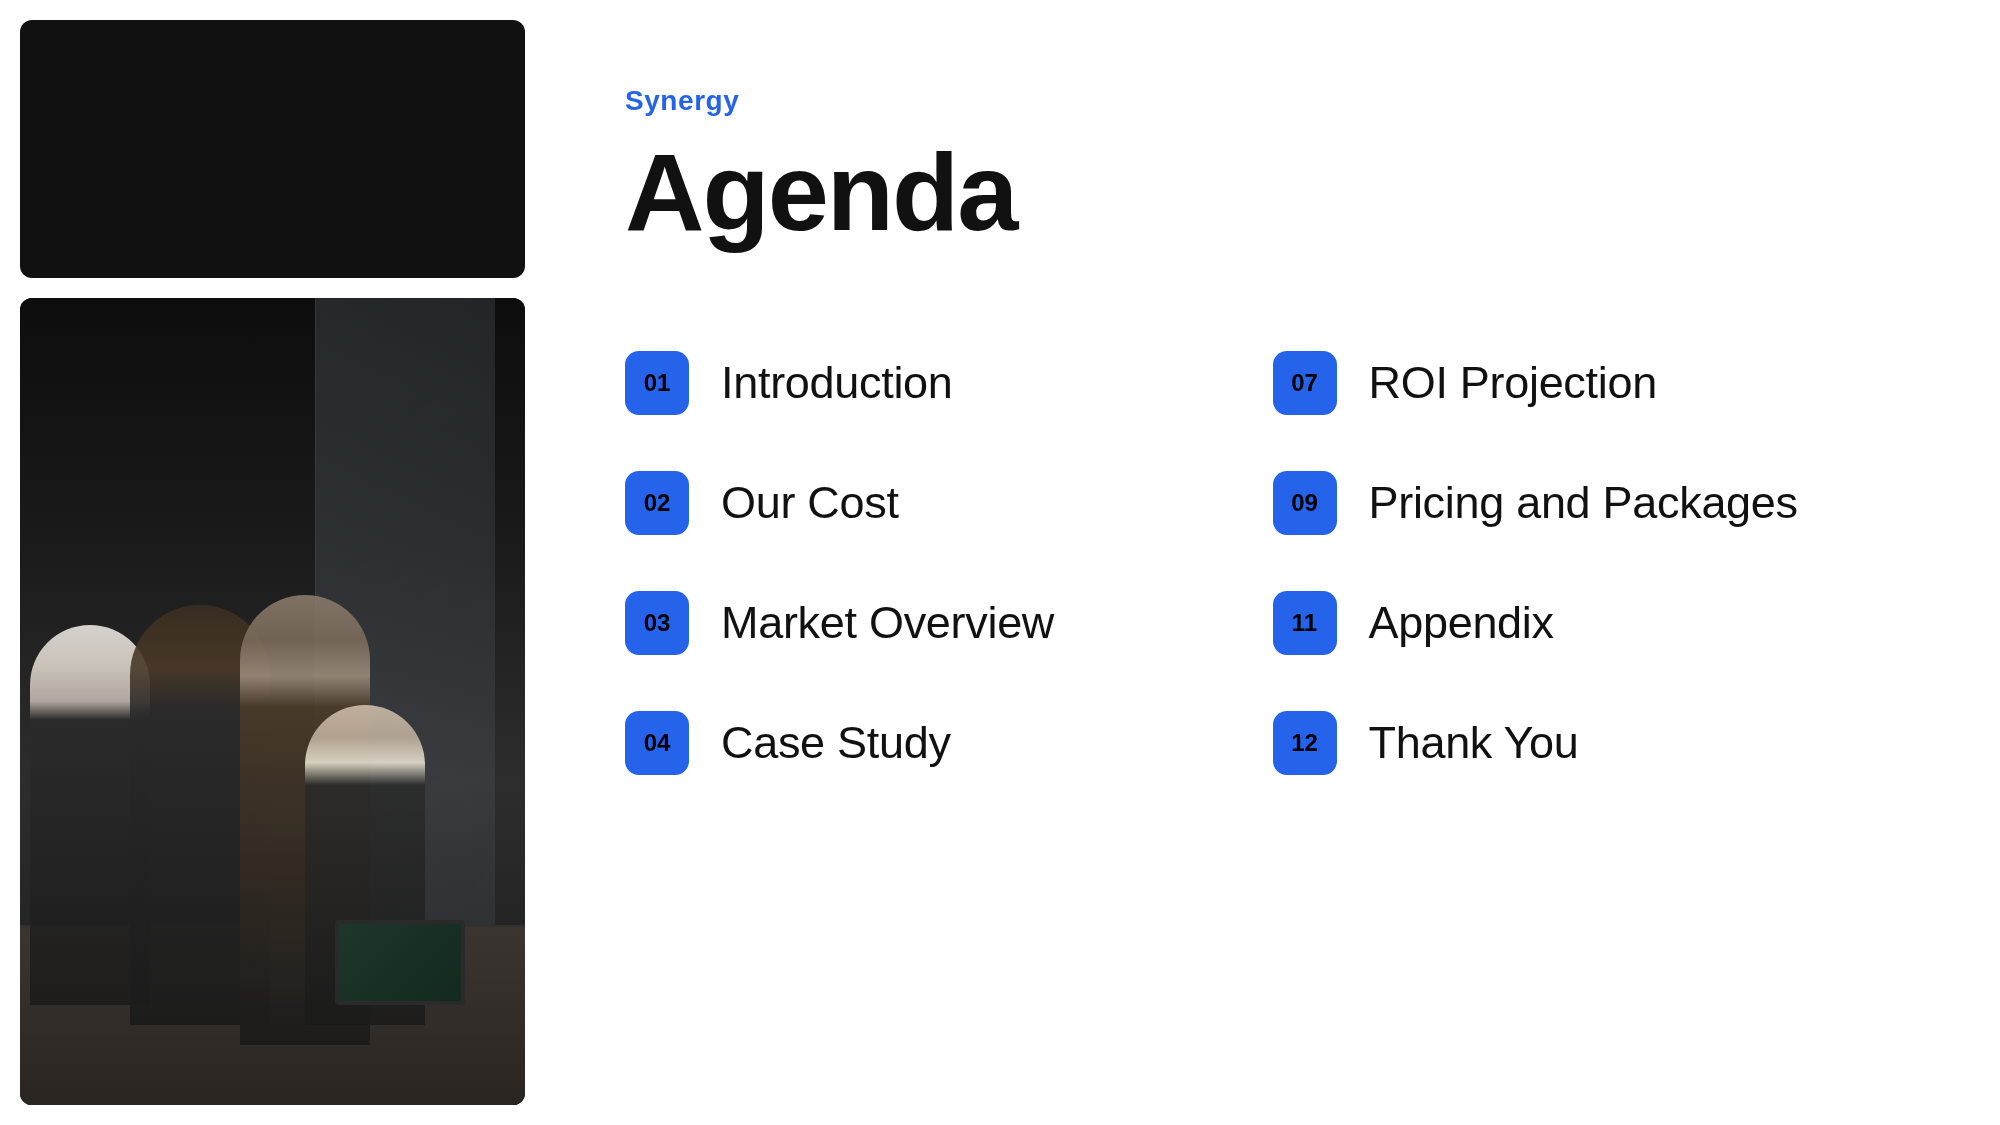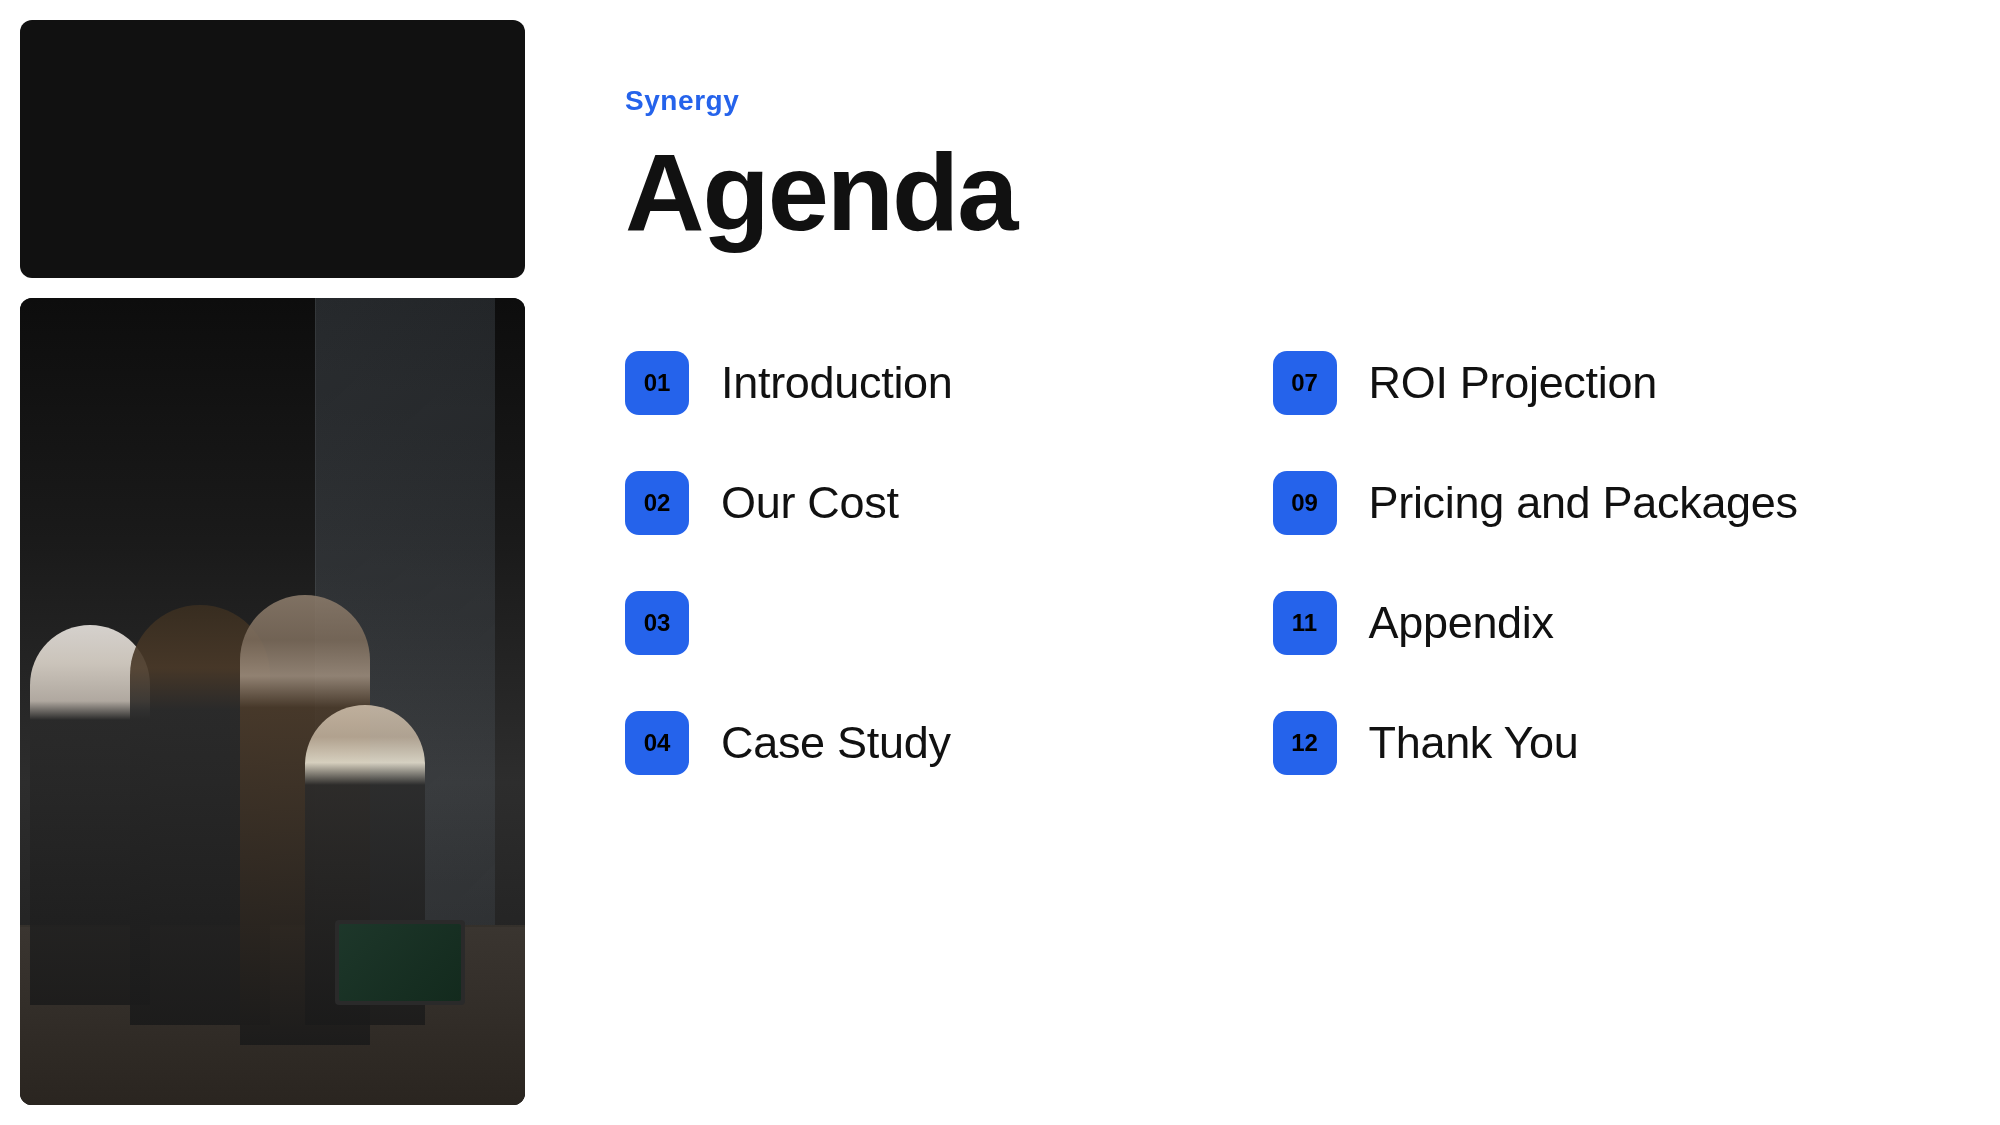--- a/index.html
+++ b/index.html
@@ -235,20 +235,21 @@
         <div class="agenda-item">
           <div class="agenda-badge">01</div>
           <div class="agenda-label">Introduction</div>
         </div>
         <div class="agenda-item">
           <div class="agenda-badge">02</div>
           <div class="agenda-label">Our Cost</div>
         </div>
         <div class="agenda-item">
           <div class="agenda-badge">03</div>
+          <div class="agenda-label">Market Overview</div>
         </div>
         <div class="agenda-item">
           <div class="agenda-badge">04</div>
           <div class="agenda-label">Case Study</div>
         </div>
       </div>
     <div class="agenda-column" id="right-col">
         <div class="agenda-item">
           <div class="agenda-badge">07</div>
           <div class="agenda-label">ROI Projection</div>

